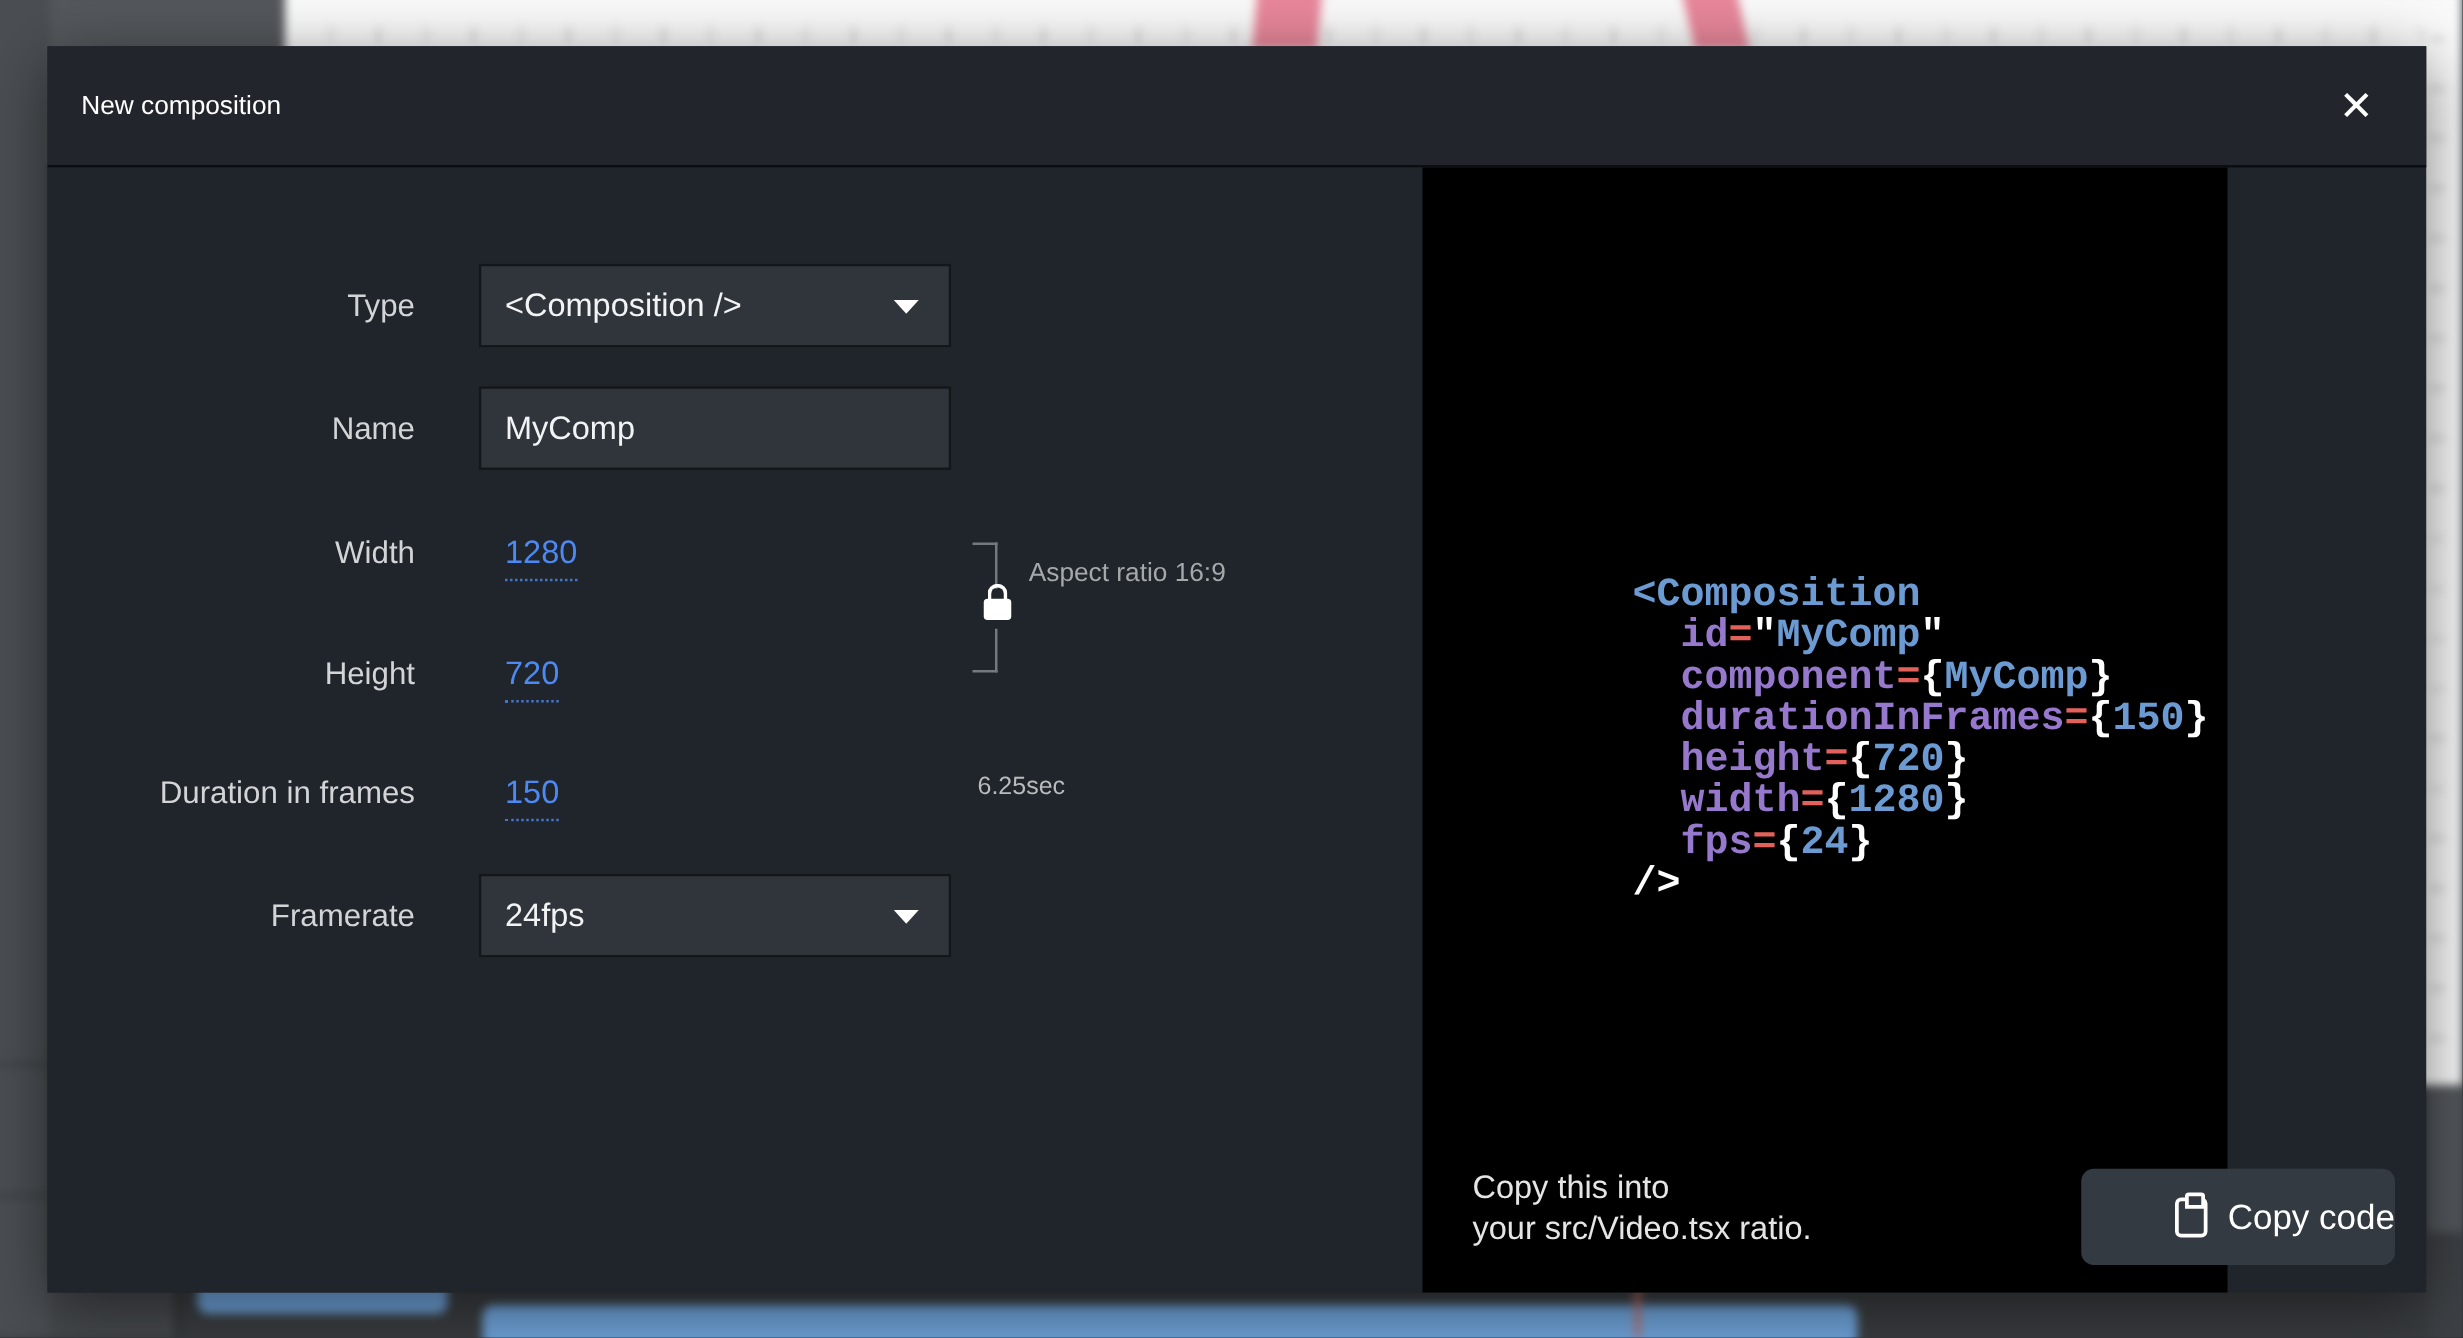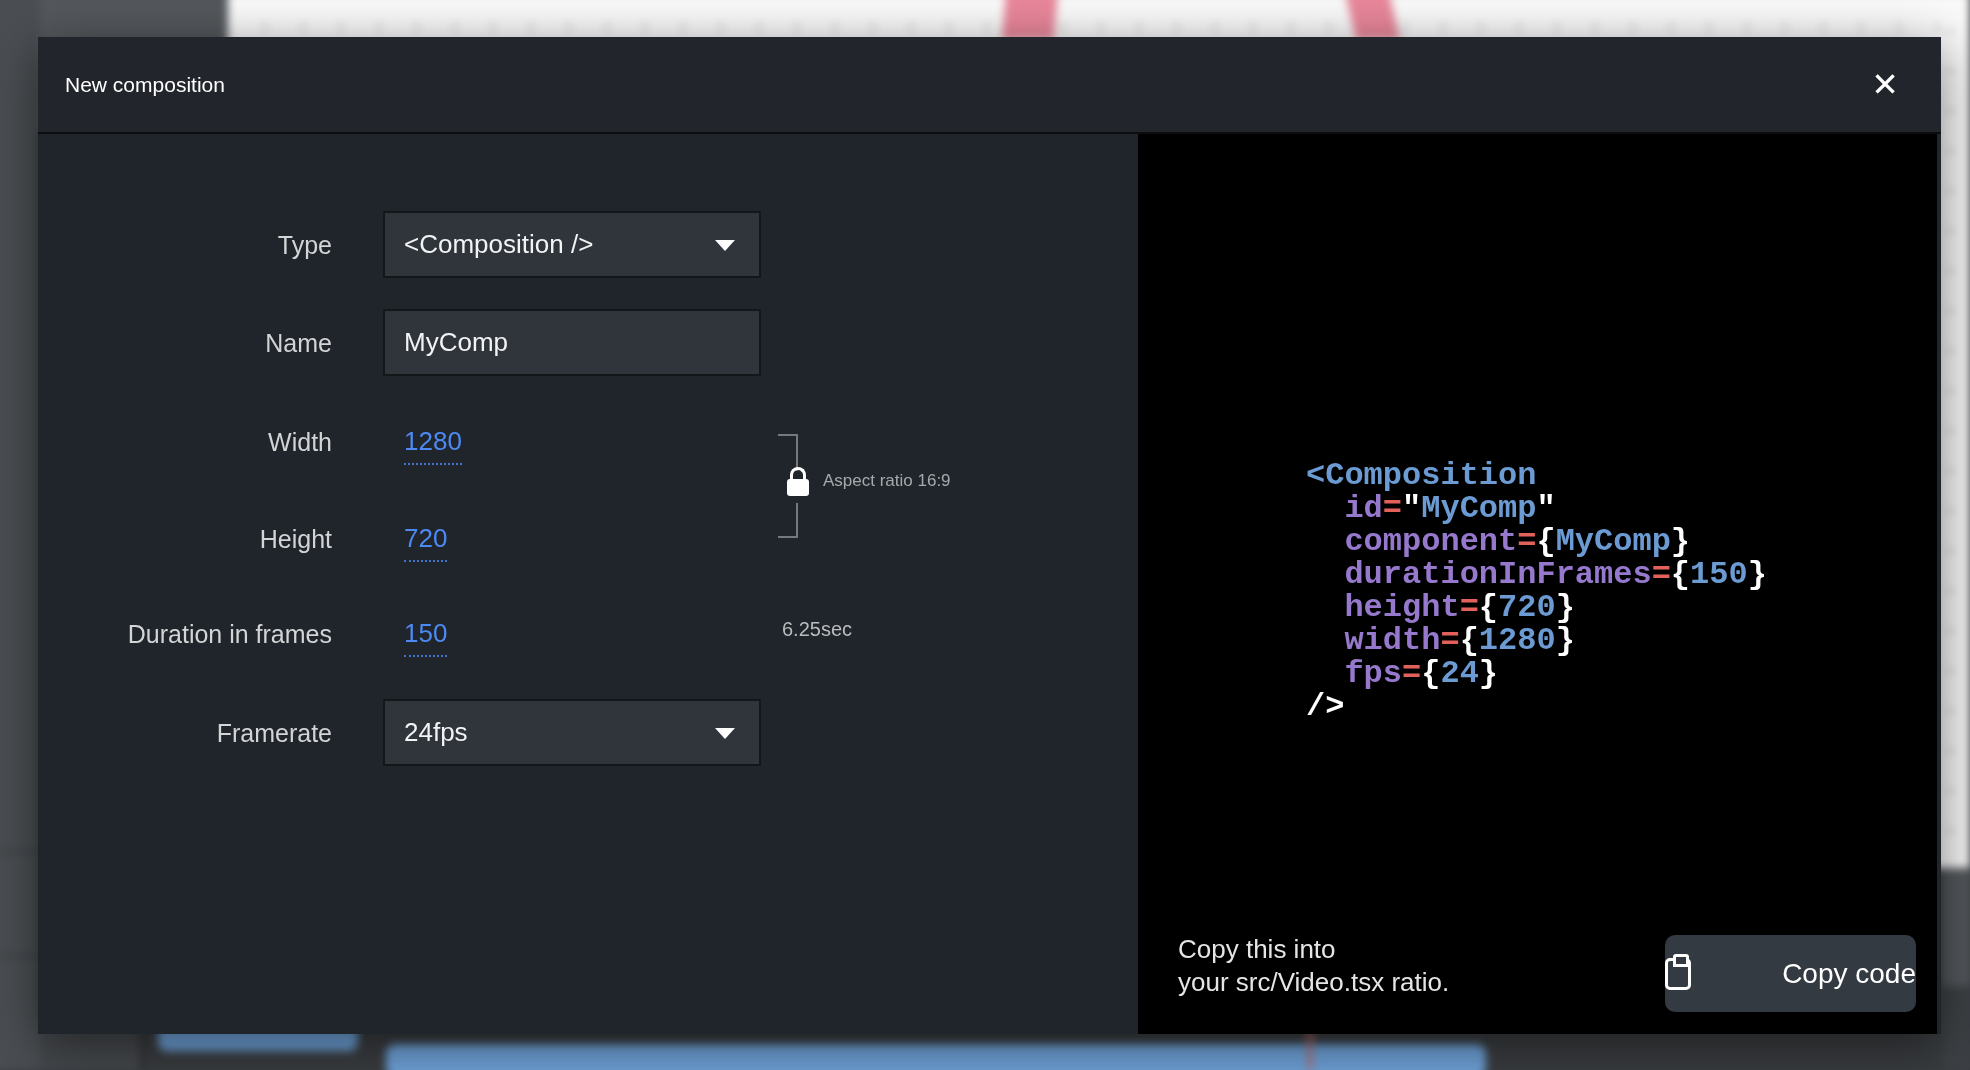--- a/index.html
+++ b/index.html
@@ -33,21 +33,21 @@
   
   .dialog { position:absolute; left:38px; top:37px; width:1903px; height:997px;
             background:#20252b; box-shadow:0 12px 48px rgba(0,0,0,.5); }
   .titlebar { position:absolute; left:0; top:0; width:100%; height:95px; background:#22262c; }
   .title { position:absolute; left:27px; top:0; height:95px; line-height:95px;
            font-size:21px; color:#ffffff; }
   .close-btn { position:absolute; right:34px; top:28px; width:44px; height:44px;
                color:#ffffff; font-size:33px; line-height:40px; text-align:center; cursor:pointer; }
   .tdivider { position:absolute; left:0; top:95px; width:100%; height:2px; background:#0b0d0f; }
   .panel-left  { position:absolute; left:0; top:97px; width:1100px; height:900px; background:#20252b; }
-  .panel-right { position:absolute; left:1100px; top:97px; width:799px; height:900px; background:#000000; }
+  .panel-right { position:absolute; left:1100px; top:97px; width:644px; height:900px; background:#000000; }
 
   
   .flabel { position:absolute; left:0; width:294px; text-align:right; height:34px;
             line-height:34px; font-size:25px; color:#d2d4d6; }
   .lbl-type { top:191px; } .lbl-name { top:289px; } .lbl-width { top:388px; }
   .lbl-height { top:485px; } .lbl-duration { top:580px; } .lbl-framerate { top:679px; }
 
   .field { position:absolute; left:345px; width:378px; height:67px; background:#30353c;
            border:2px solid #14171a; display:flex; align-items:center; padding-left:19px;
            font-size:26px; color:#f2f3f4; cursor:pointer; }
@@ -66,37 +66,37 @@
   .br { position:absolute; background:#75797d; }
   .br-v1 { left:758px; top:397px; width:2px; height:37px; }
   .br-v2 { left:758px; top:466px; width:2px; height:35px; }
   .br-top { left:740px; top:397px; width:20px; height:2px; }
   .br-bot { left:740px; top:499px; width:20px; height:2px; }
   .lock { position:absolute; left:746px; top:430px; width:28px; height:32px; }
   .lock-shackle { position:absolute; left:6px; top:0; width:16px; height:14px;
                   border:3.5px solid #ffffff; border-bottom:none; border-radius:8px 8px 0 0; }
   .lock-body { position:absolute; left:3px; top:12px; width:22px; height:17px;
                background:#ffffff; border-radius:3px; }
-  .aspect-text { position:absolute; left:785px; top:434px; font-size:17px; color:#a6a9ac; }
+  .aspect-text { position:absolute; left:785px; top:410px; font-size:21px; color:#a6a9ac; }
 
   
   .code { position:absolute; left:168px; top:325px; font-family:"Liberation Mono", monospace;
           font-size:32px; line-height:33px; }
   .code div { white-space:pre; }
   .tok-tag   { color:#6b9bd2; font-weight:bold; }
   .tok-attr  { color:#9678cd; font-weight:bold; }
   .tok-op    { color:#e2625b; font-weight:bold; }
   .tok-punct { color:#ffffff; font-weight:bold; }
   .tok-val   { color:#6b9bd2; font-weight:bold; }
   .tok-ws    { color:#ffffff; }
 
   .caption { position:absolute; left:40px; top:799px; font-size:26px; line-height:33px; color:#e5e5e5; }
   .copy-btn { position:absolute; left:527px; top:801px; width:251px; height:77px;
               background:#343a41; border-radius:10px; display:flex; align-items:center;
-              justify-content:space-between; gap:16px; color:#ffffff; font-size:28px; cursor:pointer; }
+              justify-content:flex-end; gap:16px; color:#ffffff; font-size:28px; cursor:pointer; }
   .clipboard { position:relative; width:26px; height:32px; border:3px solid #ffffff;
                border-radius:5px; }
   .clipboard::before { content:""; position:absolute; left:5px; top:-7px; width:10px; height:7px;
                border:3px solid #ffffff; border-radius:3px 3px 0 0; background:#343a41; }
 </style>
 </head>
 <body>
 
 <div class="stage">
 

